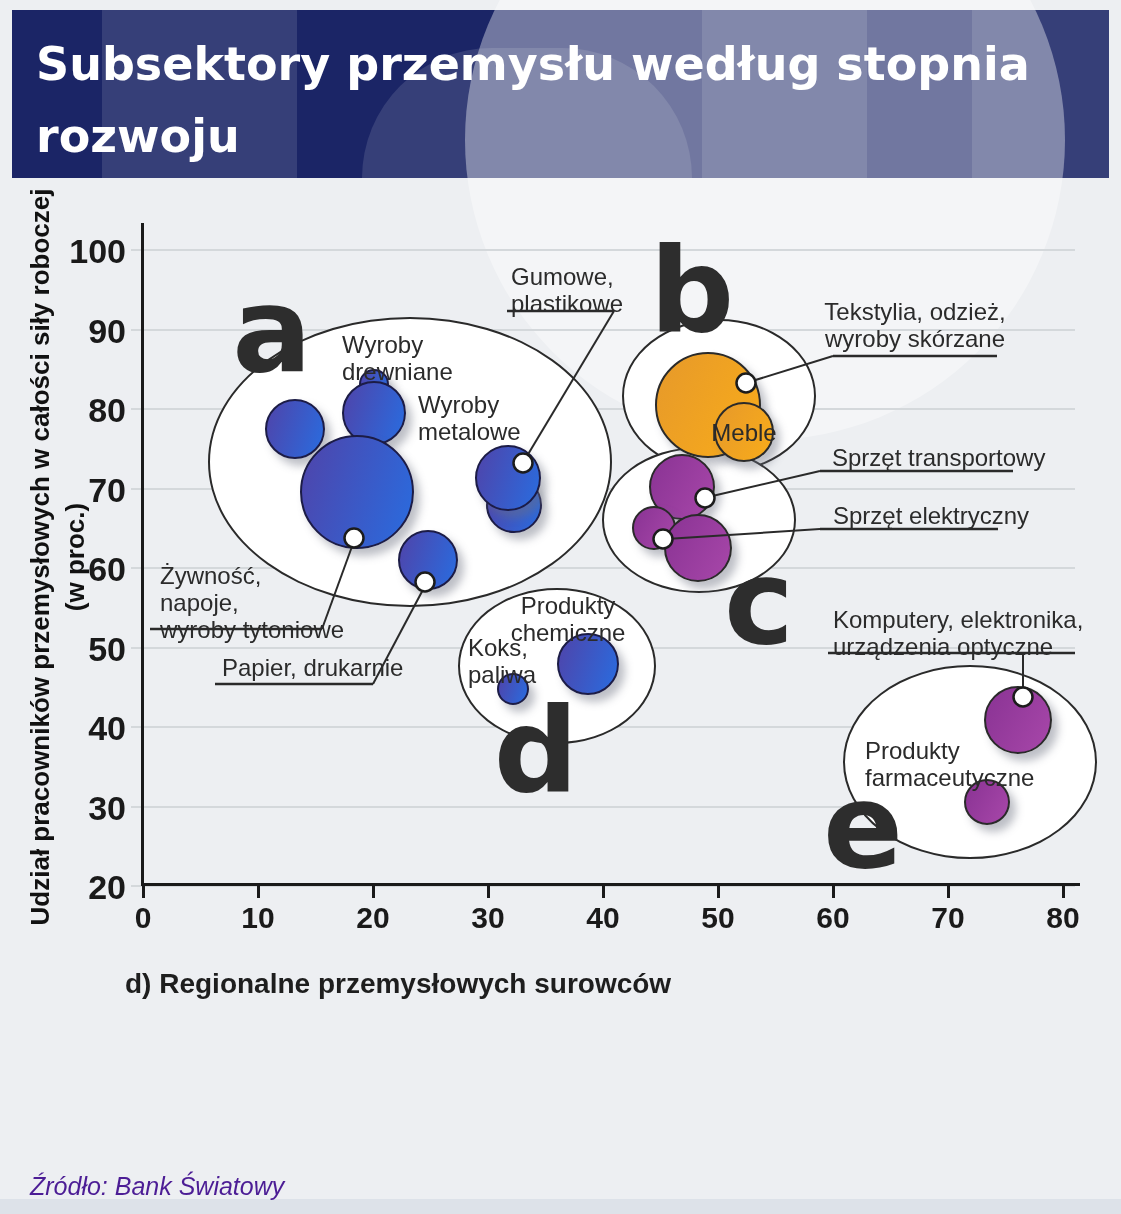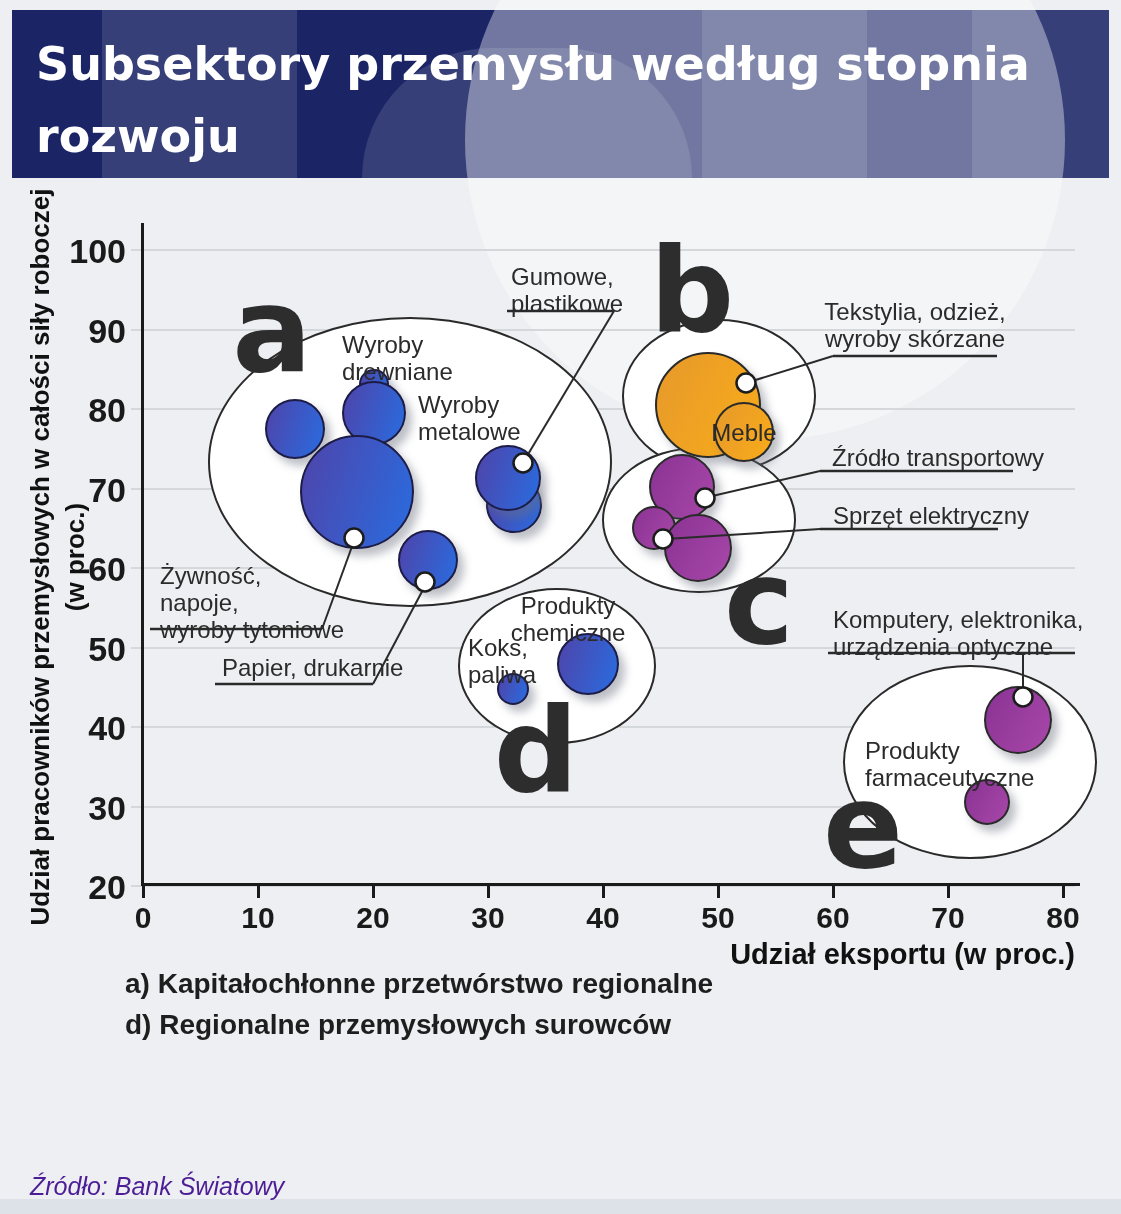--- a/index.html
+++ b/index.html
@@ -62,21 +62,20 @@
     <div class="title" style="white-space: pre-line;">Subsektory przemysłu według stopnia
 rozwoju</div>
   </div>
 
   <div class="watermark" style="left:465px;top:-160px;width:600px;height:600px;z-index:0;"></div>
 
   <div class="ylabel">
     <span style="white-space: pre-line;">Udział pracowników przemysłowych w całości siły roboczej</span><br>
     <span style="white-space: pre-line;">(w proc.)</span>
   </div>
-  <div class="xlabel" style="white-space: pre-line;">Udział eksportu (w proc.)</div>
 
   <div id="chart-layer">
       <div class="gridline" style="left: 131px; top: 885px; width: 944px;"></div>
       <div class="ytick-label" style="left: 38px; top: 868px;">20</div>
       <div class="gridline" style="left: 131px; top: 805.5px; width: 944px;"></div>
       <div class="ytick-label" style="left: 38px; top: 788.5px;">30</div>
       <div class="gridline" style="left: 131px; top: 726px; width: 944px;"></div>
       <div class="ytick-label" style="left: 38px; top: 709px;">40</div>
       <div class="gridline" style="left: 131px; top: 646.5px; width: 944px;"></div>
       <div class="ytick-label" style="left: 38px; top: 629.5px;">50</div>
@@ -142,34 +141,33 @@
 metalowe</div>
       <div class="flabel" style="left: 511px; top: 263px;">Gumowe,
 plastikowe</div>
       <div class="flabel" style="left: 160px; top: 562px;">Żywność,
 napoje,
 wyroby tytoniowe</div>
       <div class="flabel" style="left: 222px; top: 654px;">Papier, drukarnie</div>
       <div class="flabel center" style="left: 915px; top: 298px;">Tekstylia, odzież,
 wyroby skórzane</div>
       <div class="flabel center" style="left: 744px; top: 419px;">Meble</div>
-      <div class="flabel" style="left: 832px; top: 444px;">Źródło transportowy</div>
+      <div class="flabel" style="left: 832px; top: 444px;">Sprzęt transportowy</div>
       <div class="flabel" style="left: 833px; top: 502px;">Sprzęt elektryczny</div>
       <div class="flabel" style="left: 833px; top: 606px;">Komputery, elektronika,
 urządzenia optyczne</div>
       <div class="flabel" style="left: 865px; top: 737px;">Produkty
 farmaceutyczne</div>
       <div class="flabel" style="left: 468px; top: 634px;">Koks,
 paliwa</div>
       <div class="flabel center" style="left: 568px; top: 592px;">Produkty
 chemiczne</div>
     </div>
 
   <div class="legend">
-      <div class="legend-item">a) Kapitałochłonne przetwórstwo regionalne</div>
       <div class="legend-item">d) Regionalne przemysłowych surowców</div>
     </div>
 
   <div class="source" style="white-space: pre-line;">Źródło: Bank Światowy</div>
   <div class="bottom-strip"></div>
 <svg width="1121" height="1214" id="callout-svg">
       <line x1="150" x2="322" y1="629" y2="629" stroke="#2a2a2a" stroke-width="2.5"></line>
       <line x1="322" y1="629" x2="354" y2="541" stroke="#2a2a2a" stroke-width="2"></line>
       <circle cx="354" cy="538" r="9.5" fill="#ffffff" stroke="#1c1c1c" stroke-width="2.5"></circle>
       <line x1="215" x2="373" y1="684" y2="684" stroke="#2a2a2a" stroke-width="2.5"></line>

